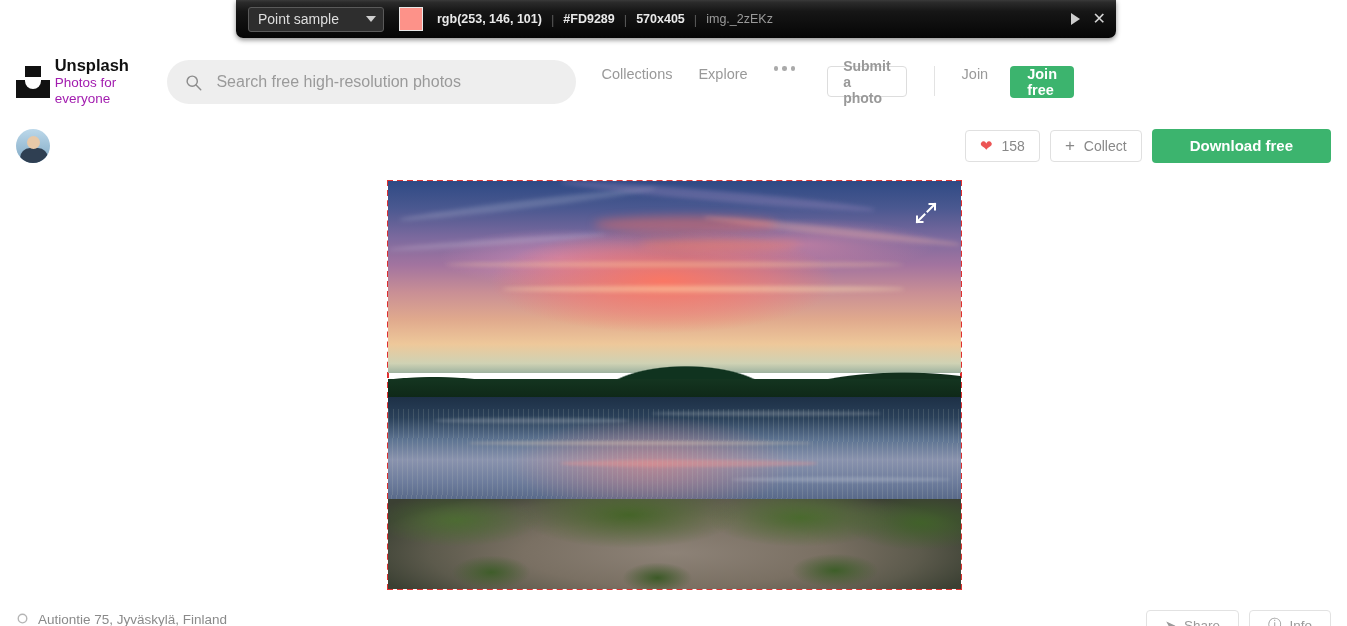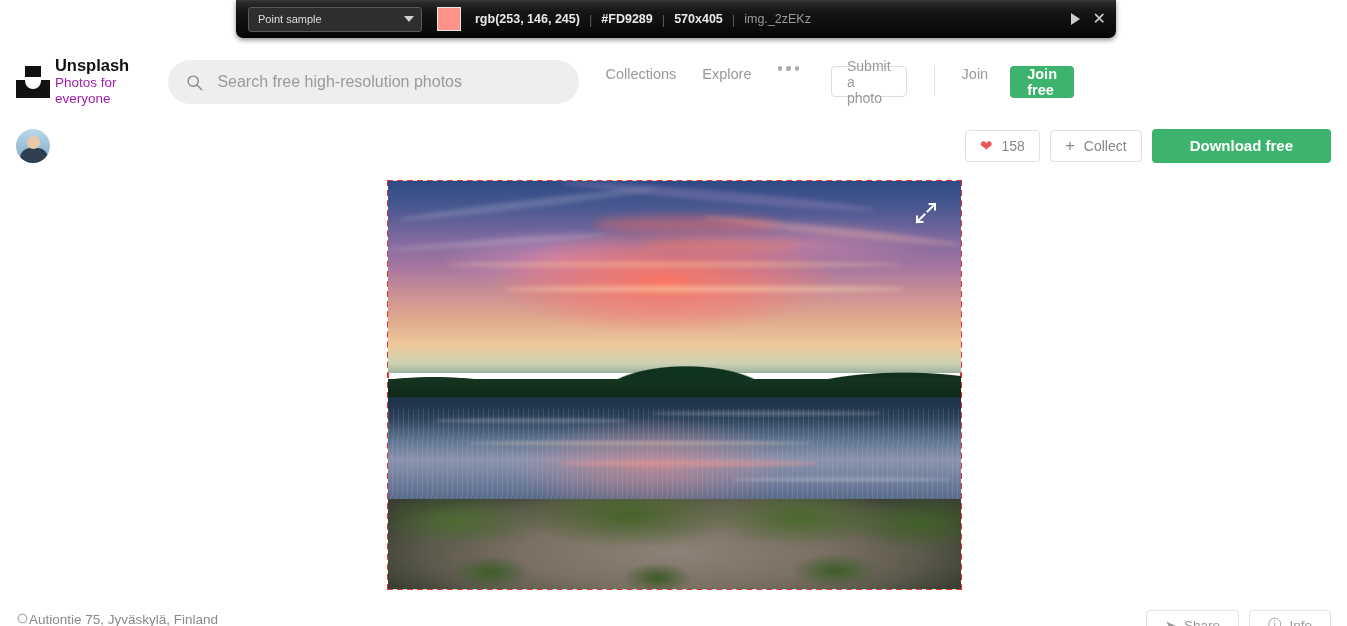--- a/index.html
+++ b/index.html
@@ -14,24 +14,24 @@
   
   #eyedropper-toolbar{
     position:absolute; left:236px; top:0; width:880px; height:38px;
     background:linear-gradient(#3a3a3a 0%, #2b2b2b 6%, #161616 30%, #0b0b0b 75%, #050505 100%);
     border-bottom-left-radius:7px; border-bottom-right-radius:7px;
     box-shadow:0 2px 5px rgba(0,0,0,.45);
     display:flex; align-items:center; padding:0 10px 0 12px;
     z-index:60;
   }
   .sampler-select{
-    width:174px; height:25px; background:#2e2e2e;
+    width:136px; height:25px; background:#2e2e2e;
     border:1px solid #5a5a5a; border-radius:3px;
     display:flex; align-items:center; justify-content:space-between;
-    padding:0 7px 0 9px; color:#dedede; font-size:11px;
+    padding:0 7px 0 9px; color:#dedede; font-size:14px;
   }
   .sampler-select .caret{
     width:0;height:0;border-left:5px solid transparent;border-right:5px solid transparent;
     border-top:6px solid #cfcfcf;
   }
   .swatch{
     width:24px; height:24px; margin-left:15px;
     background:#FD9289; border:1px solid #e8e8e8;
   }
   .tb-info{ display:flex; align-items:center; margin-left:14px; white-space:nowrap; }
@@ -66,21 +66,21 @@
   }
   .searchbar input::placeholder{ color:#9a9a9a; }
 
   .nav-right{ margin-left:auto; display:flex; }
   .nav-link{ font-size:14.5px; color:#999; margin-left:26px; }
   .dots{ display:flex; gap:4px; margin-left:26px; }
   .dots i{ width:4.5px;height:4.5px;border-radius:50%;background:#aaa; display:block; }
   .submit-btn{
     margin-left:32px; height:31px; padding:0 15px; border:1px solid #ddd;
     border-radius:4px; background:#fff; color:#999; font-size:14px;
-    display:flex; align-items:center;
+    display:flex; align-items:center;font-weight:bold;
   }
   .v-divider{ width:1px; height:30px; background:#e3e3e3; margin-left:27px; }
   .login-link{ font-size:14.5px; color:#999; margin-left:27px; }
   .join-btn{
     margin-left:22px; height:32px; padding:8px 17px; background:#3cb46e;
     border-radius:4px; color:#fff; font-size:14.5px; font-weight:bold;
     display:flex; align-items:center;
   }
 
   
@@ -180,21 +180,21 @@
     position:absolute; left:0; bottom:0; width:100%; height:9%;
     background:
       radial-gradient(ellipse 9% 60% at 18% 55%, #3f5d2a 0%, rgba(63,93,42,0) 76%),
       radial-gradient(ellipse 8% 55% at 47% 70%, #3c5a27 0%, rgba(60,90,39,0) 76%),
       radial-gradient(ellipse 10% 60% at 78% 50%, #3e5e29 0%, rgba(62,94,41,0) 76%);
   }
   .expand-icon{ position:absolute; right:24px; top:21px; width:22px; height:22px; }
 
   
   #location-row{
-    position:absolute; left:16px; top:612px; display:flex; align-items:center; 
+    position:absolute; left:16px; top:612px; display:flex; align-items:center; gap:9px;
     overflow:hidden; height:14px;
   }
   .pin{ width:13px; height:13px; flex:none; }
   .loc-text{ font-size:13.5px; color:#8a8a8a; white-space:nowrap; }
   #bottom-actions{
     position:absolute; right:16px; top:610px; display:flex; gap:10px; overflow:hidden; height:16px;
   }
   .small-btn{
     height:30px; padding:0 18px; border:1px solid #e2e2e2; border-radius:4px;
     background:#fff; display:flex; align-items:center; gap:8px; font-size:13.5px; color:#9a9a9a;
@@ -203,21 +203,21 @@
 </head>
 <body>
 
 <div id="eyedropper-toolbar">
   <div class="sampler-select">
     <span>Point sample</span>
     <span class="caret"></span>
   </div>
   <div class="swatch"></div>
   <div class="tb-info">
-    <span class="val">rgb(253, 146, 245)</span>
+    <span class="val">rgb(253, 146, 101)</span>
     <span class="tb-sep">|</span>
     <span class="val">#FD9289</span>
     <span class="tb-sep">|</span>
     <span class="val">570x405</span>
     <span class="tb-sep">|</span>
     <span class="dim">img._2zEKz</span>
   </div>
   <div class="tb-right">
     <span class="play-tri"></span>
     <span class="close-x">✕</span>

